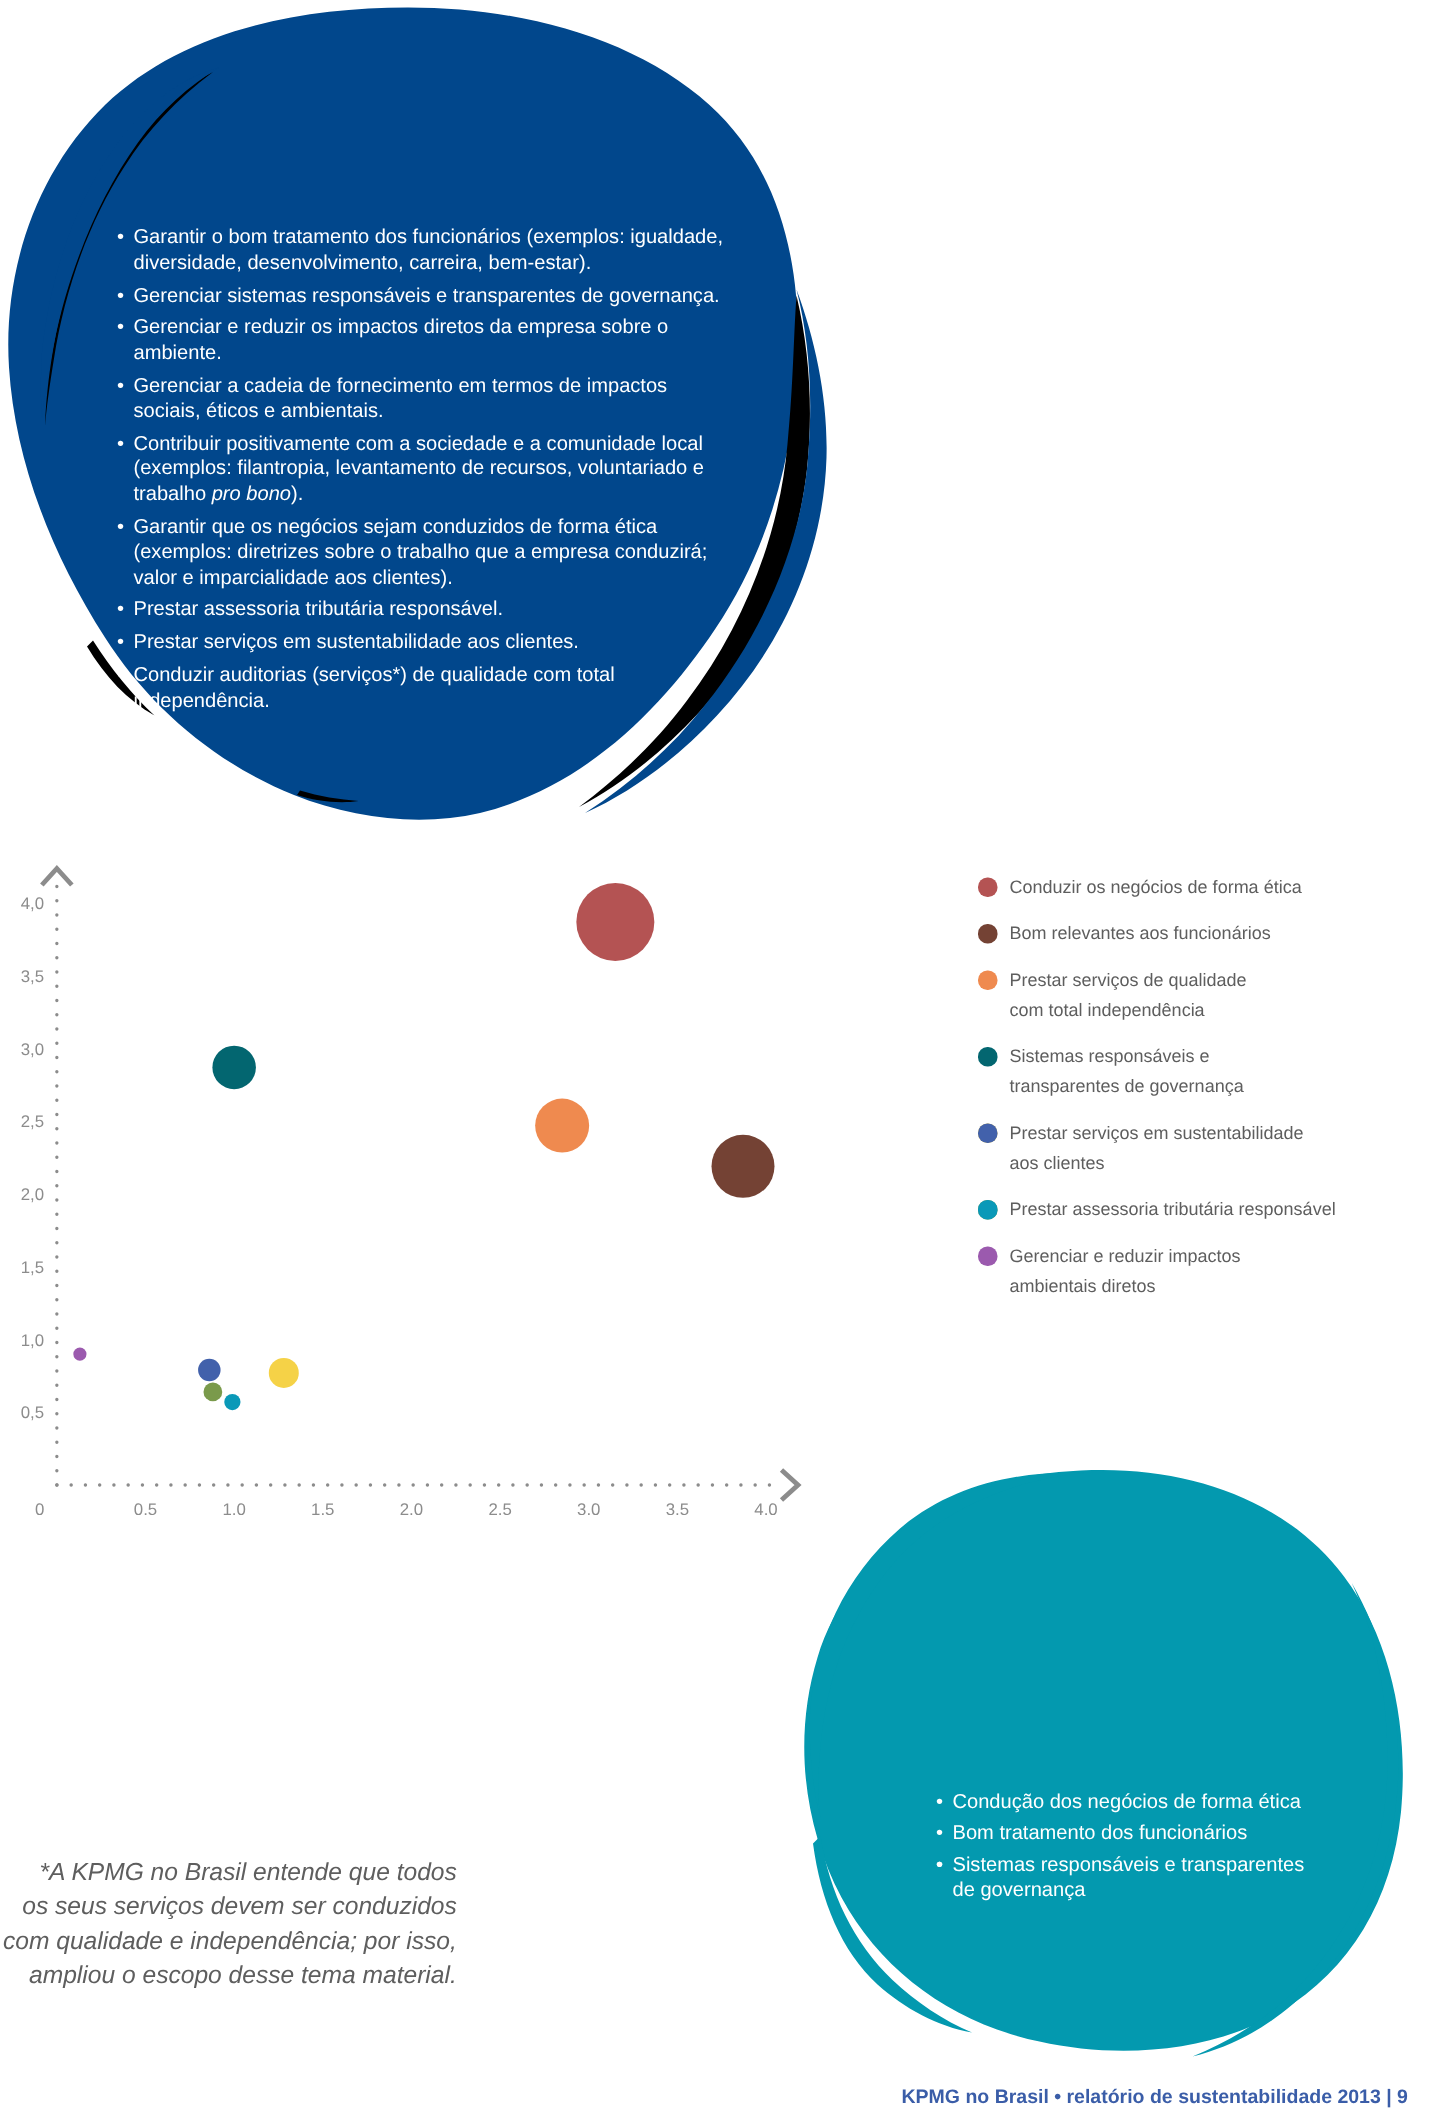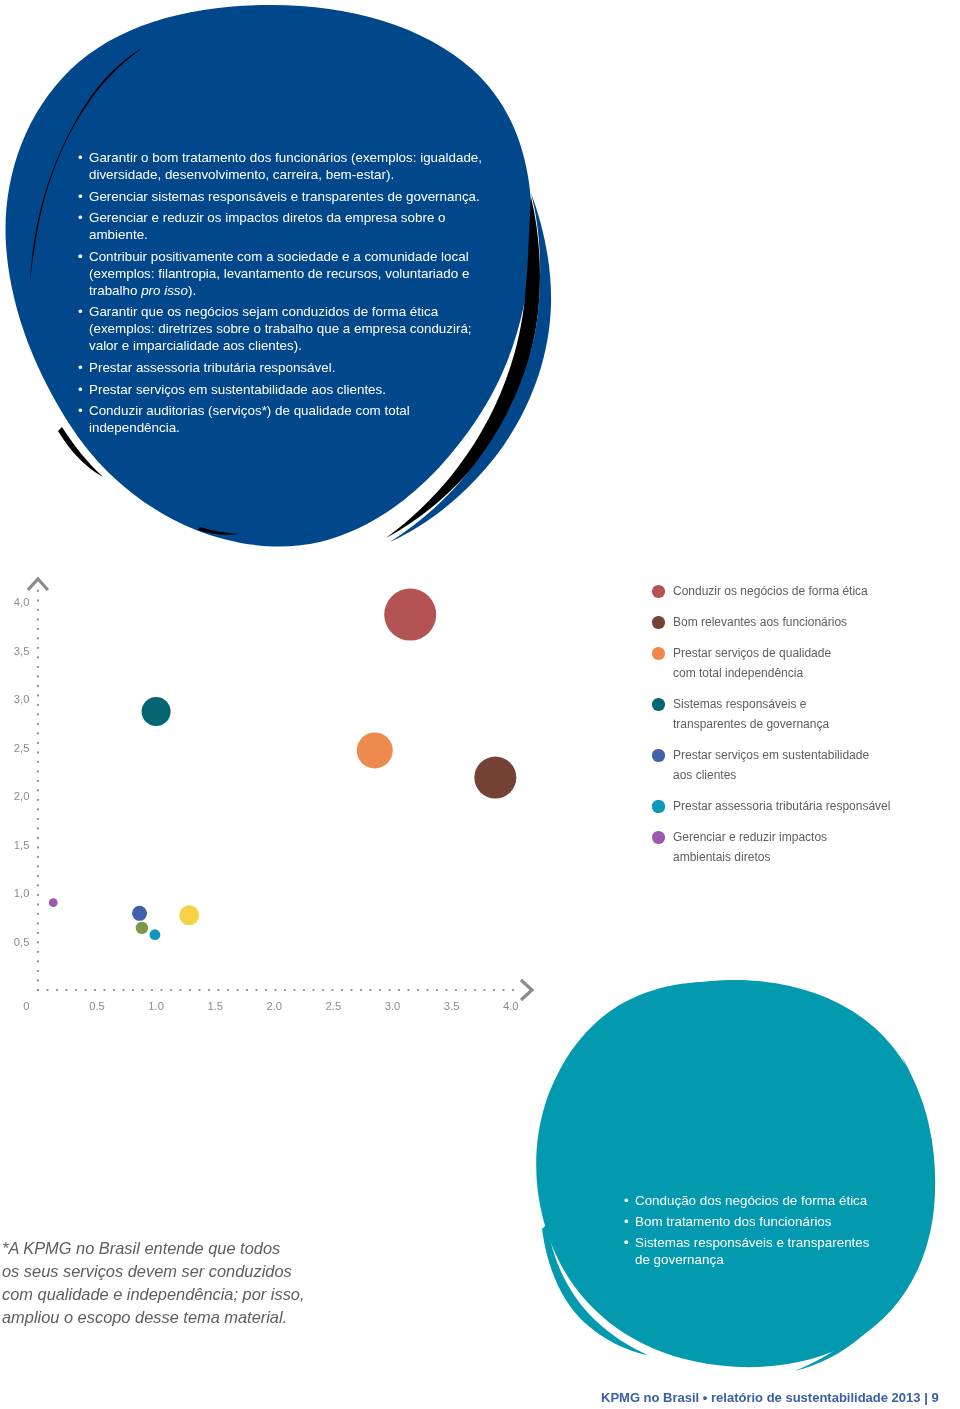--- a/index.html
+++ b/index.html
@@ -34,21 +34,21 @@
 
   .teal-title{position:absolute;left:580px;top:1082px;}
   .teal-title svg{display:block;fill:#fff;}
 
   .teal-list{position:absolute;left:624px;top:1192px;width:280px;
     color:#fff;font-size:13.4px;line-height:17px;}
   .teal-list li{position:relative;padding-left:11px;margin-bottom:4px;}
   .teal-list li .bul{position:absolute;left:0;top:0;}
 
   .footnote{position:absolute;left:2px;top:1237px;margin:0;
-    color:#5E5E5E;font-size:16.4px;line-height:23px;font-style:italic;}
+    color:#5E5E5E;font-size:16.4px;line-height:23px;font-style:italic;text-align:right;}
 
   .footer{position:absolute;left:601px;top:1390px;
     color:#3A5DA8;font-size:13px;font-weight:bold;white-space:nowrap;}
 </style>
 </head>
 <body>
 
 <div class="page">
 
   <svg class="blob blob-blue" width="600" height="570" viewBox="0 0 600 570" aria-hidden="true">
@@ -102,22 +102,22 @@
 
   <div class="blue-title">
     <svg viewBox="0 0 420 86" width="420" height="86"></svg>
     <span class="sr">Temas identificados</span>
   </div>
 
   <ul class="blue-list">
       <li><span class="bul">•</span><span>Garantir o bom tratamento dos funcionários (exemplos: igualdade,<br>diversidade, desenvolvimento, carreira, bem-estar).</span></li>
       <li><span class="bul">•</span><span>Gerenciar sistemas responsáveis e transparentes de governança.</span></li>
       <li><span class="bul">•</span><span>Gerenciar e reduzir os impactos diretos da empresa sobre o ambiente.</span></li>
-      <li><span class="bul">•</span></li>
-      <li><span class="bul">•</span><span>Contribuir positivamente com a sociedade e a comunidade local<br>(exemplos: filantropia, levantamento de recursos, voluntariado e<br>trabalho <i>pro isso</i>).</span></li>
+      <li><span class="bul">•</span><span>Gerenciar a cadeia de fornecimento em termos de impactos<br>sociais, éticos e ambientais.</span></li>
+      <li><span class="bul">•</span><span>Contribuir positivamente com a sociedade e a comunidade local<br>(exemplos: filantropia, levantamento de recursos, voluntariado e<br>trabalho <i>pro bono</i>).</span></li>
       <li><span class="bul">•</span><span>Garantir que os negócios sejam conduzidos de forma ética<br>(exemplos: diretrizes sobre o trabalho que a empresa conduzirá;<br>valor e imparcialidade aos clientes).</span></li>
       <li><span class="bul">•</span><span>Prestar assessoria tributária responsável.</span></li>
       <li><span class="bul">•</span><span>Prestar serviços em sustentabilidade aos clientes.</span></li>
       <li><span class="bul">•</span><span>Conduzir auditorias (serviços*) de qualidade com total<br>independência.</span></li>
     </ul>
 
   <div class="chart">
     <svg id="chartsvg" width="560" height="440" viewBox="0 0 560 440">
         <line x1="37.9" y1="420" x2="520" y2="420" stroke="#8C8C8C" stroke-width="2.2" stroke-linecap="round" stroke-dasharray="0.1 9.4"></line>
         <line x1="37.9" y1="420" x2="37.9" y2="18" stroke="#8C8C8C" stroke-width="2.2" stroke-linecap="round" stroke-dasharray="0.1 9.4"></line>

